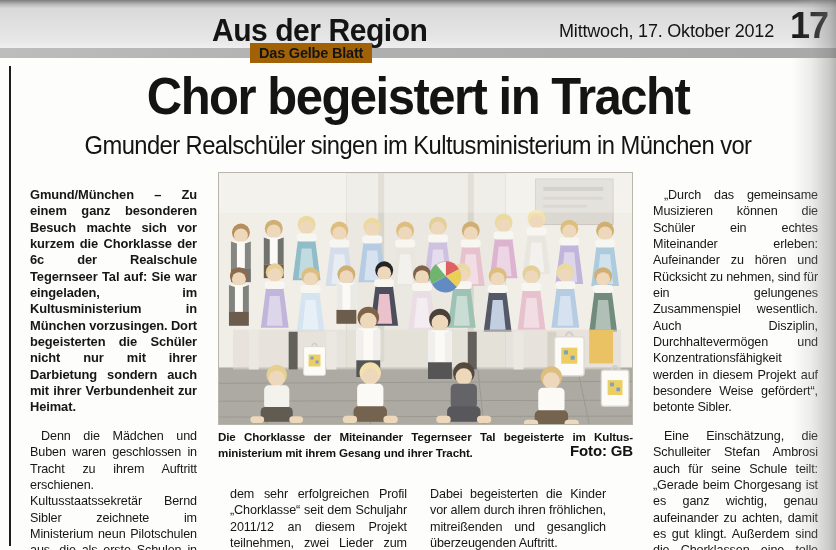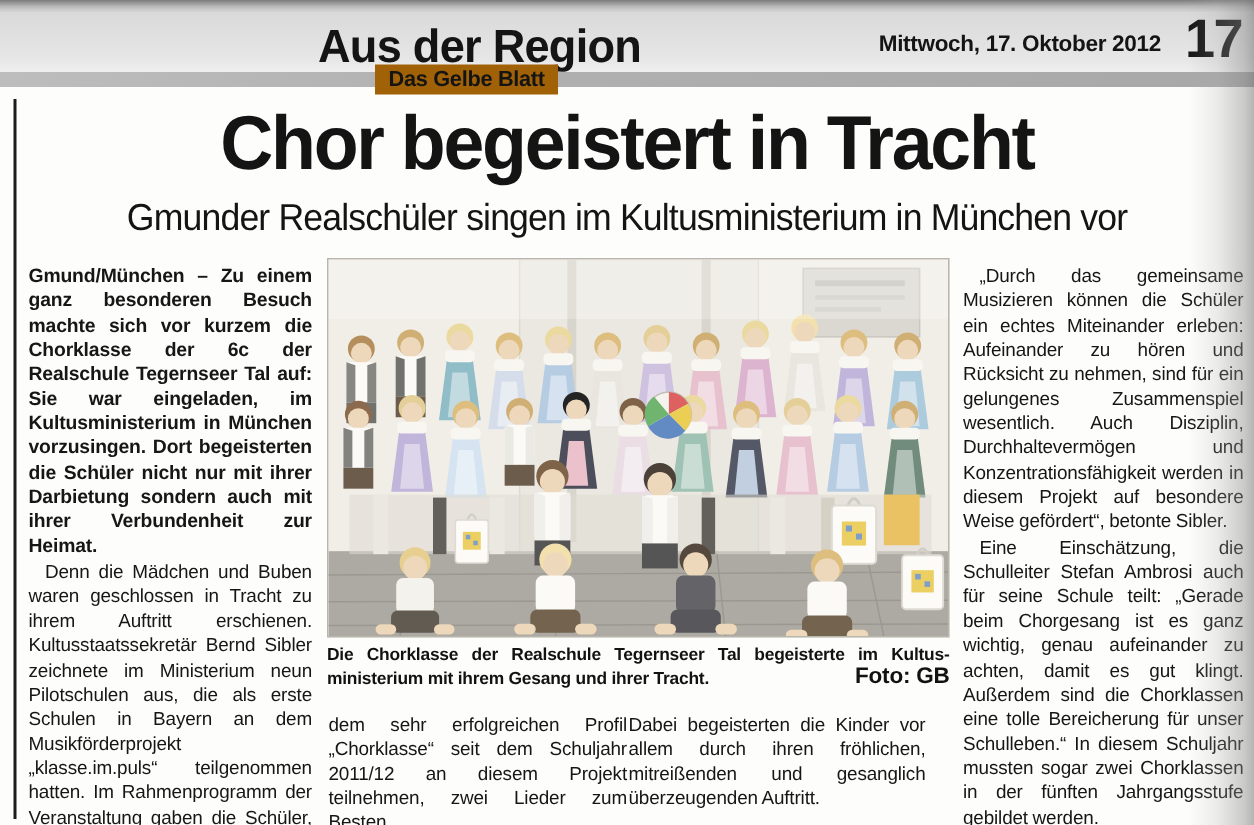--- a/index.html
+++ b/index.html
@@ -13,39 +13,39 @@
     background:var(--page-background,#fdfdfb);
     color:var(--ink,#141414);
   }
   
   .topbar{position:absolute;left:0;top:0;width:836px;height:8px;
     background:linear-gradient(180deg,#7c7c7c 0%,#b9b9b9 55%,#d6d6d6 100%);}
   .masthead{position:absolute;left:0;top:8px;width:836px;height:40px;
     background:linear-gradient(180deg,var(--masthead-band,#d9d9d9) 0%,#e7e7e7 80%,#efefef 100%);}
   .section-title{position:absolute;left:212px;top:5px;font-size:31px;font-weight:800;
     letter-spacing:-0.5px;transform:scaleX(0.97);transform-origin:left;}
-  .date{position:absolute;right:62px;top:13px;font-size:15px;font-weight:bold;letter-spacing:-0.2px;padding-left:20px;}
+  .date{position:absolute;right:62px;top:13px;font-size:18px;font-weight:normal;letter-spacing:-0.2px;padding-left:20px;}
   .pagenum{position:absolute;right:8px;top:-3px;font-size:36px;font-weight:800;letter-spacing:-1px;}
   .graybar{position:absolute;left:0;top:48px;width:836px;height:10px;
     background:linear-gradient(90deg,#bdbdbd 0%,var(--masthead-bar,#b0b0b0) 40%,#a8a8a8 100%);}
   .blatt-box{position:absolute;left:250px;top:43px;height:20px;line-height:20px;
     background:#a16207;padding:0 9px;font-size:14.5px;font-weight:800;letter-spacing:-0.2px;}
   
   .headline{position:absolute;left:0;top:68px;width:836px;margin:0;text-align:center;
     font-size:49px;font-weight:800;letter-spacing:-1.5px;transform:scaleY(1.04);}
   .subheadline{position:absolute;left:0;top:131px;width:836px;margin:0;text-align:center;
     font-size:25px;font-weight:normal;letter-spacing:-0.6px;transform:scaleX(0.95);}
   
   .vrule{position:absolute;left:9px;top:66px;width:2px;height:480px;background:#1c1c1c;}
   .scan-shade{position:absolute;right:0;top:0;width:44px;height:550px;pointer-events:none;
     background:linear-gradient(90deg,rgba(170,170,170,0) 0%,rgba(170,170,170,0.22) 45%,rgba(140,140,140,0.45) 85%,rgba(120,120,120,0.55) 100%);}
   
   .col{position:absolute;font-size:12.6px;line-height:16.35px;text-align:justify;
     hyphens:auto;-webkit-hyphens:auto;word-spacing:-0.3px;letter-spacing:-0.1px;color:#161616;}
-  .col p{margin:1px;}
+  .col p{margin:12px;}
   .col p.indent{text-indent:11px;}
   .col-left{left:18px;top:175px;width:191px;}
   .col-left .lead{font-weight:bold;font-size:12.9px;}
   .col-right{left:641px;top:175px;width:189px;}
   .col-mid-a{left:218px;top:474px;width:201px;}
   .col-mid-b{left:418px;top:474px;width:200px;}
   
   .photo{position:absolute;left:218px;top:172px;width:415px;height:253px;margin:0;
     border:1px solid #b9b6ae;box-sizing:border-box;background:var(--photo-background,#efece4);}
   .photo svg{display:block;width:100%;height:100%;}
@@ -204,21 +204,21 @@
         <path d="M228,104 L239,115 A15,15 0 0 1 214,112 Z" fill="#4878b8"></path>
         <path d="M228,104 L214,112 A15,15 0 0 1 218,92 Z" fill="#58a858"></path>
       </g>
 
       <rect x="0" y="0" width="415" height="253" fill="#ffffff" opacity="0.14"></rect>
       <rect x="0" y="0" width="415" height="40" fill="#ffffff" opacity="0.25"></rect>
     </svg>
   </figure>
 
   <div class="caption">
-    <div class="cap1">Die Chorklasse der Realschule Tegernseer Tal begeisterte im Kultus-</div>
+    <div class="cap1">Die Chorklasse der Miteinander Tegernseer Tal begeisterte im Kultus-</div>
     <div class="cap2">ministerium mit ihrem Gesang und ihrer Tracht.</div>
     <span class="credit">Foto: GB</span>
   </div>
 
   <div class="col col-mid-a">
     <p>dem sehr erfolgreichen Profil „Chorklasse“ seit dem Schuljahr 2011/12 an diesem Projekt teilnehmen, zwei Lieder zum Besten.</p>
   </div>
   <div class="col col-mid-b">
     <p>Dabei begeisterten die Kinder vor allem durch ihren fröhlichen, mitreißenden und gesanglich überzeugenden Auftritt.</p>
   </div>

